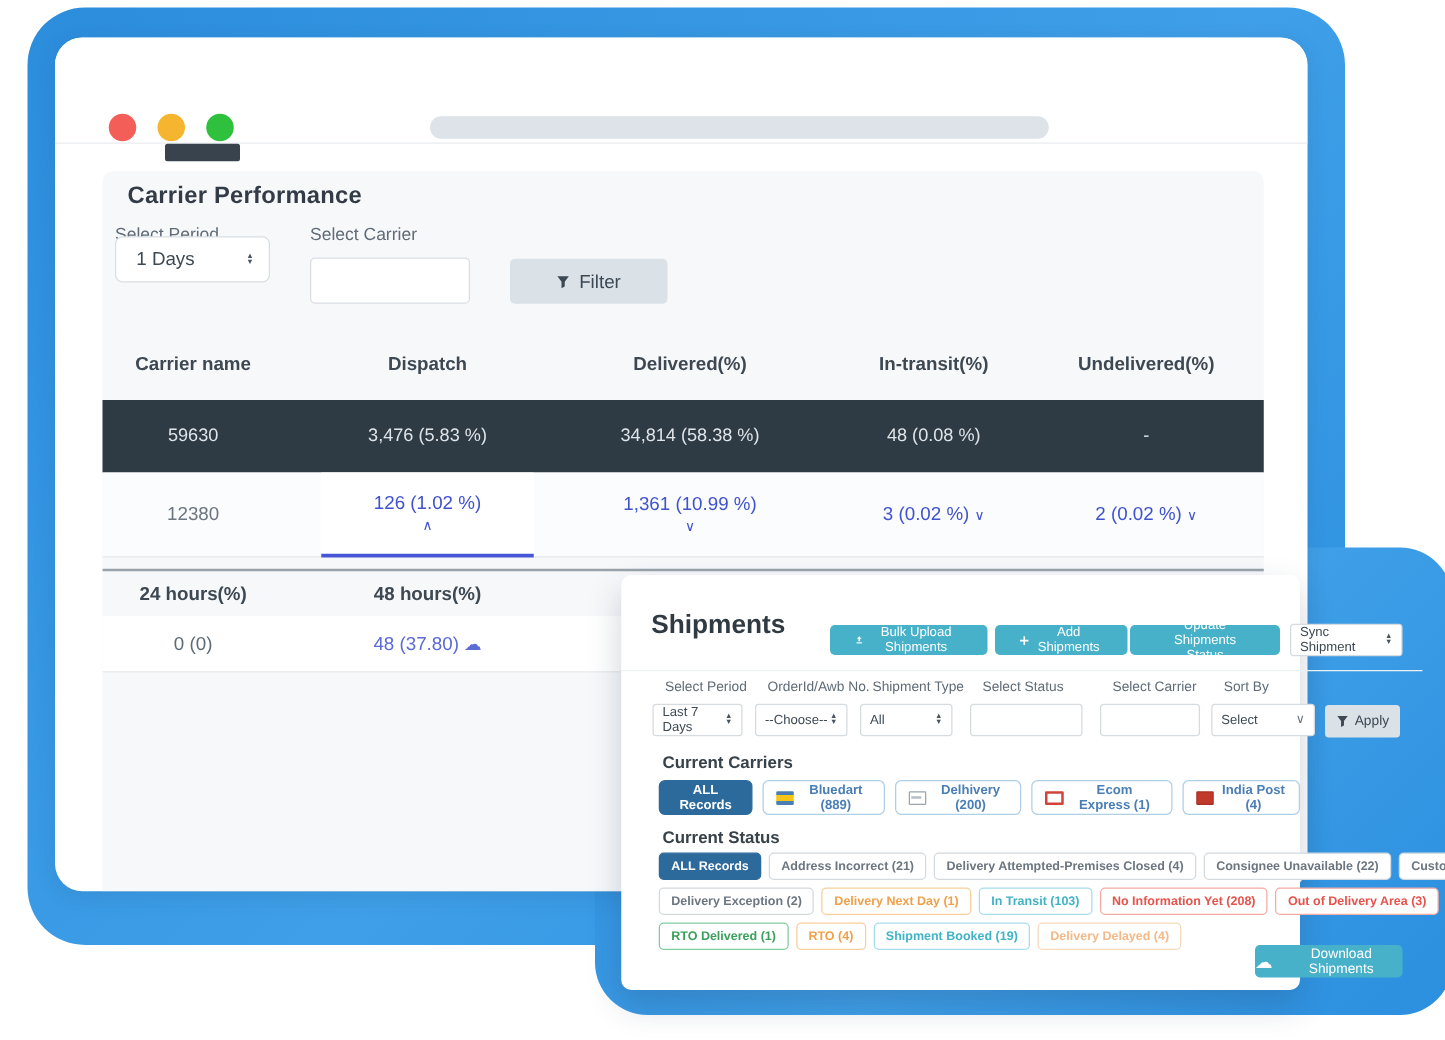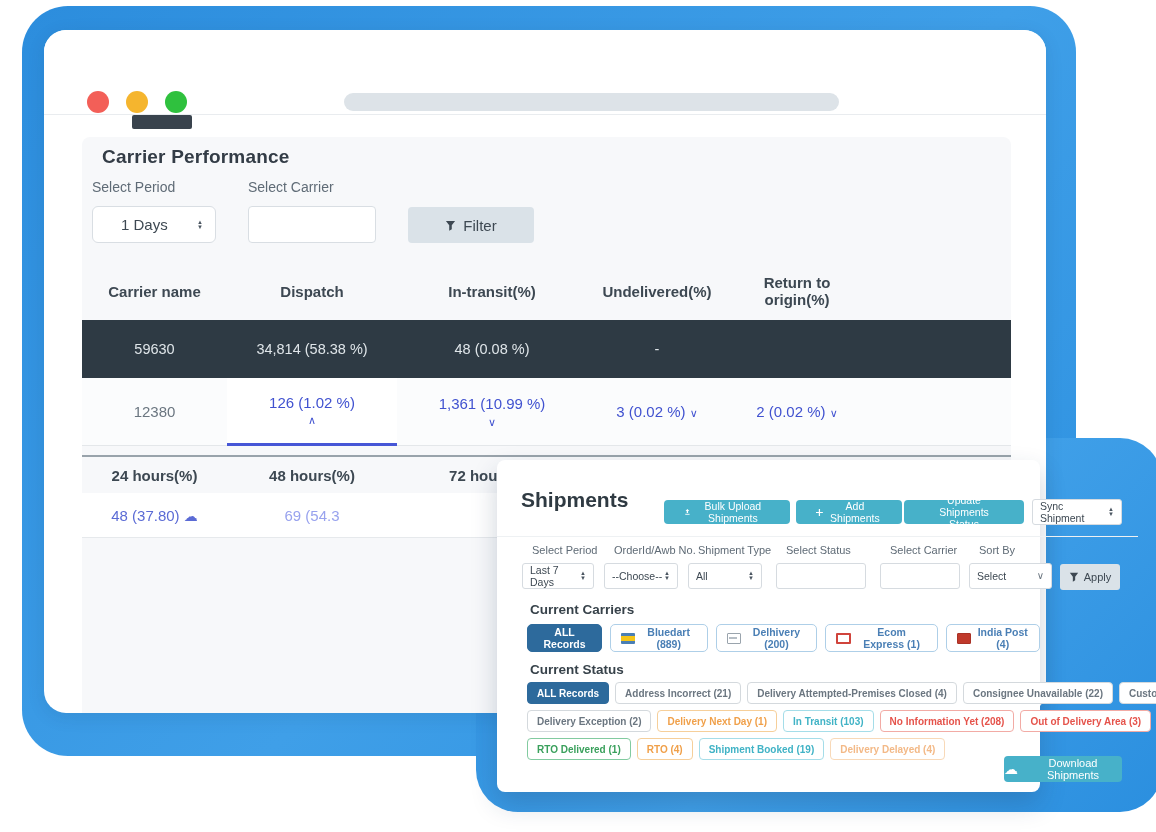--- a/index.html
+++ b/index.html
@@ -25,34 +25,34 @@
           border-radius:9px; background:#dde3e8; }
   .fragment { position:absolute; left:88px; top:85px; width:60px; height:14px;
               background:#39434d; border-radius:2px; }
 
   
   .cp-card { position:absolute; left:38px; top:107px; width:929px; height:576px;
              background:#f7f8fa; border-radius:8px 8px 0 0; }
   .cp-title { position:absolute; left:20px; top:9px; font-size:19px; font-weight:600;
               color:#333c46; letter-spacing:.2px; }
   .cp-label { position:absolute; top:42px; font-size:14px; color:#5f6b76; }
-  .cp-sel { position:absolute; top:69px; height:37px; background:#fff; border:1px solid #d9dee3;
+  .cp-sel { position:absolute; top:52px; height:37px; background:#fff; border:1px solid #d9dee3;
             border-radius:6px; display:flex; align-items:center; justify-content:space-between;
-            padding:0 12px 0 28px; font-size:15px; color:#3d4852; }
+            padding:0 12px 0 16px; font-size:15px; color:#3d4852; }
   .cp-input { position:absolute; top:69px; height:37px; background:#fff; border:1px solid #d9dee3;
               border-radius:4px; width:128px; font-size:14px; padding:0 8px; }
   .cp-filter { position:absolute; left:326px; top:70px; width:126px; height:36px;
                background:#dae2e8; border:none; border-radius:4px; display:flex;
                align-items:center; justify-content:center; gap:7px; font-size:15px; color:#3d4852;
                font-family:"Liberation Sans",sans-serif; cursor:pointer; }
   .updn { display:flex; flex-direction:column; align-items:center; }
   .updn i { font-style:normal; font-size:6px; line-height:5px; color:#4a5560; }
 
   .cp-table { position:absolute; left:0; top:125px; width:929px; }
-  .trow { display:grid; grid-template-columns:145px 170px 190px 140px 140px 144px; }
+  .trow { display:grid; grid-template-columns:145px 170px 190px 140px 140px 144px;gap:30px; }
   .tcell { display:flex; flex-direction:column; align-items:center; justify-content:center;
            text-align:center; font-size:15px; padding:6px 4px; }
   .thead .tcell { color:#3d4852; font-weight:600; min-height:58px; }
   .row-dark { background:#2e3a44; min-height:58px; }
   .row-dark .tcell { color:#dfe5e9; font-size:14.5px; }
   .row-light { background:#fbfcfd; border-bottom:1px solid #e4e7ea; min-height:68px; }
   .row-light .tcell { color:#6b7680; }
   .cell-blue { color:#4152d0 !important; }
   .cell-active { background:#ffffff; border-bottom:3px solid #4656d6; margin-bottom:-1px; }
   .narrow { max-width:112px; }
@@ -161,33 +161,39 @@
 
       <div class="cp-table">
         <div class="trow thead">
           <div class="tcell">
               <span>Carrier name</span>
             </div>
           <div class="tcell">
               <span>Dispatch</span>
             </div>
           <div class="tcell">
+              <span>Delivered(%)</span>
+            </div>
+          <div class="tcell">
               <span>In-transit(%)</span>
             </div>
           <div class="tcell">
               <span>Undelivered(%)</span>
             </div>
           <div class="tcell">
               <span class="narrow" style="max-width:84px;">Return to origin(%)</span>
             </div>
         </div>
 
         <div class="trow row-dark">
           <div class="tcell">
               <span>59630</span>
+            </div>
+          <div class="tcell">
+              <span>3,476 (5.83 %)</span>
             </div>
           <div class="tcell">
               <span class="narrow">34,814 (58.38 %)</span>
             </div>
           <div class="tcell">
               <span>48 (0.08 %)</span>
             </div>
           <div class="tcell">
               <span>-</span>
             </div>
@@ -222,20 +228,23 @@
               <span>48 hours(%)</span>
             </div>
           <div class="tcell">
               <span>72 hours(%)</span>
             </div>
           <div class="tcell"></div>
             <div class="tcell"></div>
             <div class="tcell"></div>
         </div>
         <div class="trow sub-row">
+          <div class="tcell c-gray">
+              <span>0 (0)</span>
+            </div>
           <div class="tcell c-peri">
             <span><span>48 (37.80)</span> <span class="cloud">☁</span></span>
           </div>
           <div class="tcell c-peri-light">
               <span>69 (54.3</span>
             </div>
           <div class="tcell"></div>
             <div class="tcell"></div>
             <div class="tcell"></div>
         </div>

